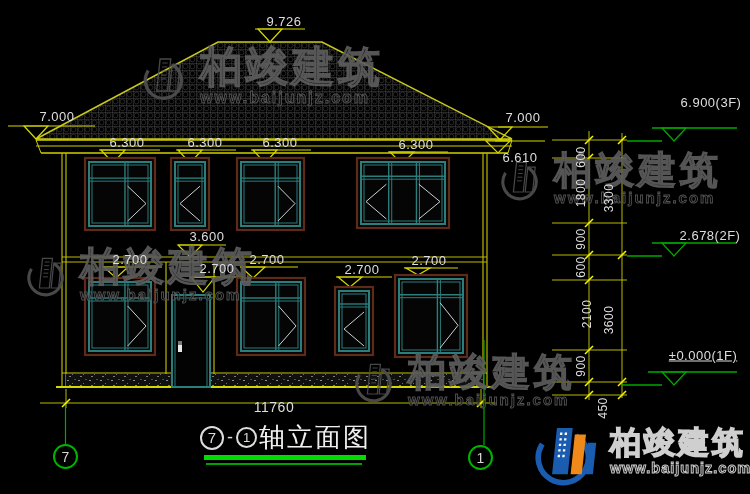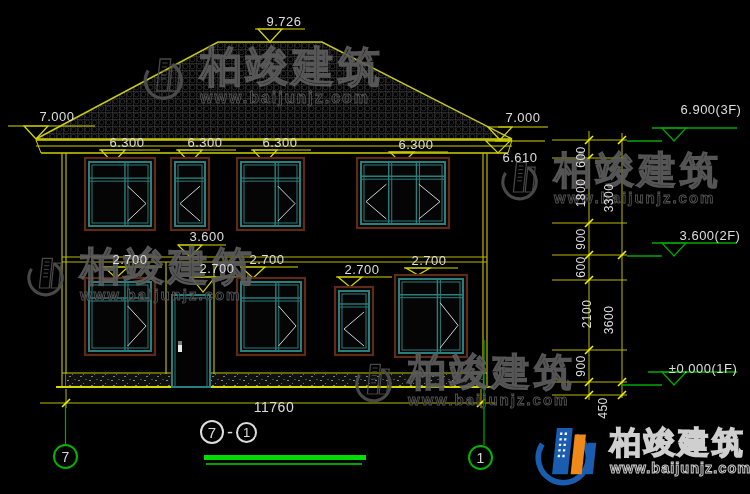--- a/index.html
+++ b/index.html
@@ -309,39 +309,40 @@
       <span class="dim lvl" style="left: 127px; top: 142px;">6.300</span>
       <span class="dim lvl" style="left: 205px; top: 142px;">6.300</span>
       <span class="dim lvl" style="left: 280px; top: 142px;">6.300</span>
       <span class="dim lvl" style="left: 416px; top: 144px;">6.300</span>
       <span class="dim lvl" style="left: 207px; top: 236px; text-align: center;">3.600</span>
       <span class="dim lvl" style="left: 130px; top: 259px;">2.700</span>
       <span class="dim lvl" style="left: 217px; top: 268px;">2.700</span>
       <span class="dim lvl" style="left: 267px; top: 259px;">2.700</span>
       <span class="dim lvl" style="left: 362px; top: 269px;">2.700</span>
       <span class="dim lvl" style="left: 429px; top: 260px;">2.700</span>
-      <span class="dim lvl" style="left: 711px; top: 109px;">6.900(3F)</span>
-      <span class="dim lvl" style="left: 710px; top: 235px;">3.600(2F)</span>
-      <span class="dim lvl" style="left: 703px; top: 368px;">±0.000(1F)</span>
+      <span class="dim lvl" style="left: 711px; top: 102px;">6.900(3F)</span>
+      <span class="dim lvl" style="left: 710px; top: 235px;">2.678(2F)</span>
+      <span class="dim lvl" style="left: 703px; top: 355px; text-decoration: underline;">±0.000(1F)</span>
       <span class="dim rot" style="left: 581px; top: 157px;">600</span>
       <span class="dim rot" style="left: 581px; top: 193px;">1800</span>
       <span class="dim rot" style="left: 581px; top: 239px;">900</span>
       <span class="dim rot" style="left: 581px; top: 267px;">600</span>
       <span class="dim rot" style="left: 587px; top: 314px;">2100</span>
       <span class="dim rot" style="left: 581px; top: 366px;">900</span>
       <span class="dim rot" style="left: 609px; top: 198px;">3300</span>
       <span class="dim rot" style="left: 609px; top: 320px;">3600</span>
       <span class="dim rot" style="left: 603px; top: 408px;">450</span>
       <span class="dim big" style="left: 274px; top: 395px; margin-top: 12px;">11760</span>
     </div>
 
   <div id="title">
     <span class="circ">7</span>
     <span class="tdash">-</span>
     <span class="circ small">1</span>
+    <span class="tlabel">轴立面图</span>
   </div>
   <div class="grnbar" style="left:204px;top:455px;width:162px;height:5px;"></div>
   <div class="grnbar" style="left:206px;top:463px;width:156px;height:2px;background:#00a000;"></div>
 
   <div class="bubble" style="left:53px;top:444px;">7</div>
   <div class="bubble" style="left:468px;top:445px;">1</div>
 
   <div id="brand">
     <svg width="78" height="66" viewBox="0 0 84 70">
       <circle cx="38" cy="40" r="27" stroke="#1a5cb0" stroke-width="6" fill="none" stroke-dasharray="128 42" transform="rotate(-60 38 40)"></circle>

